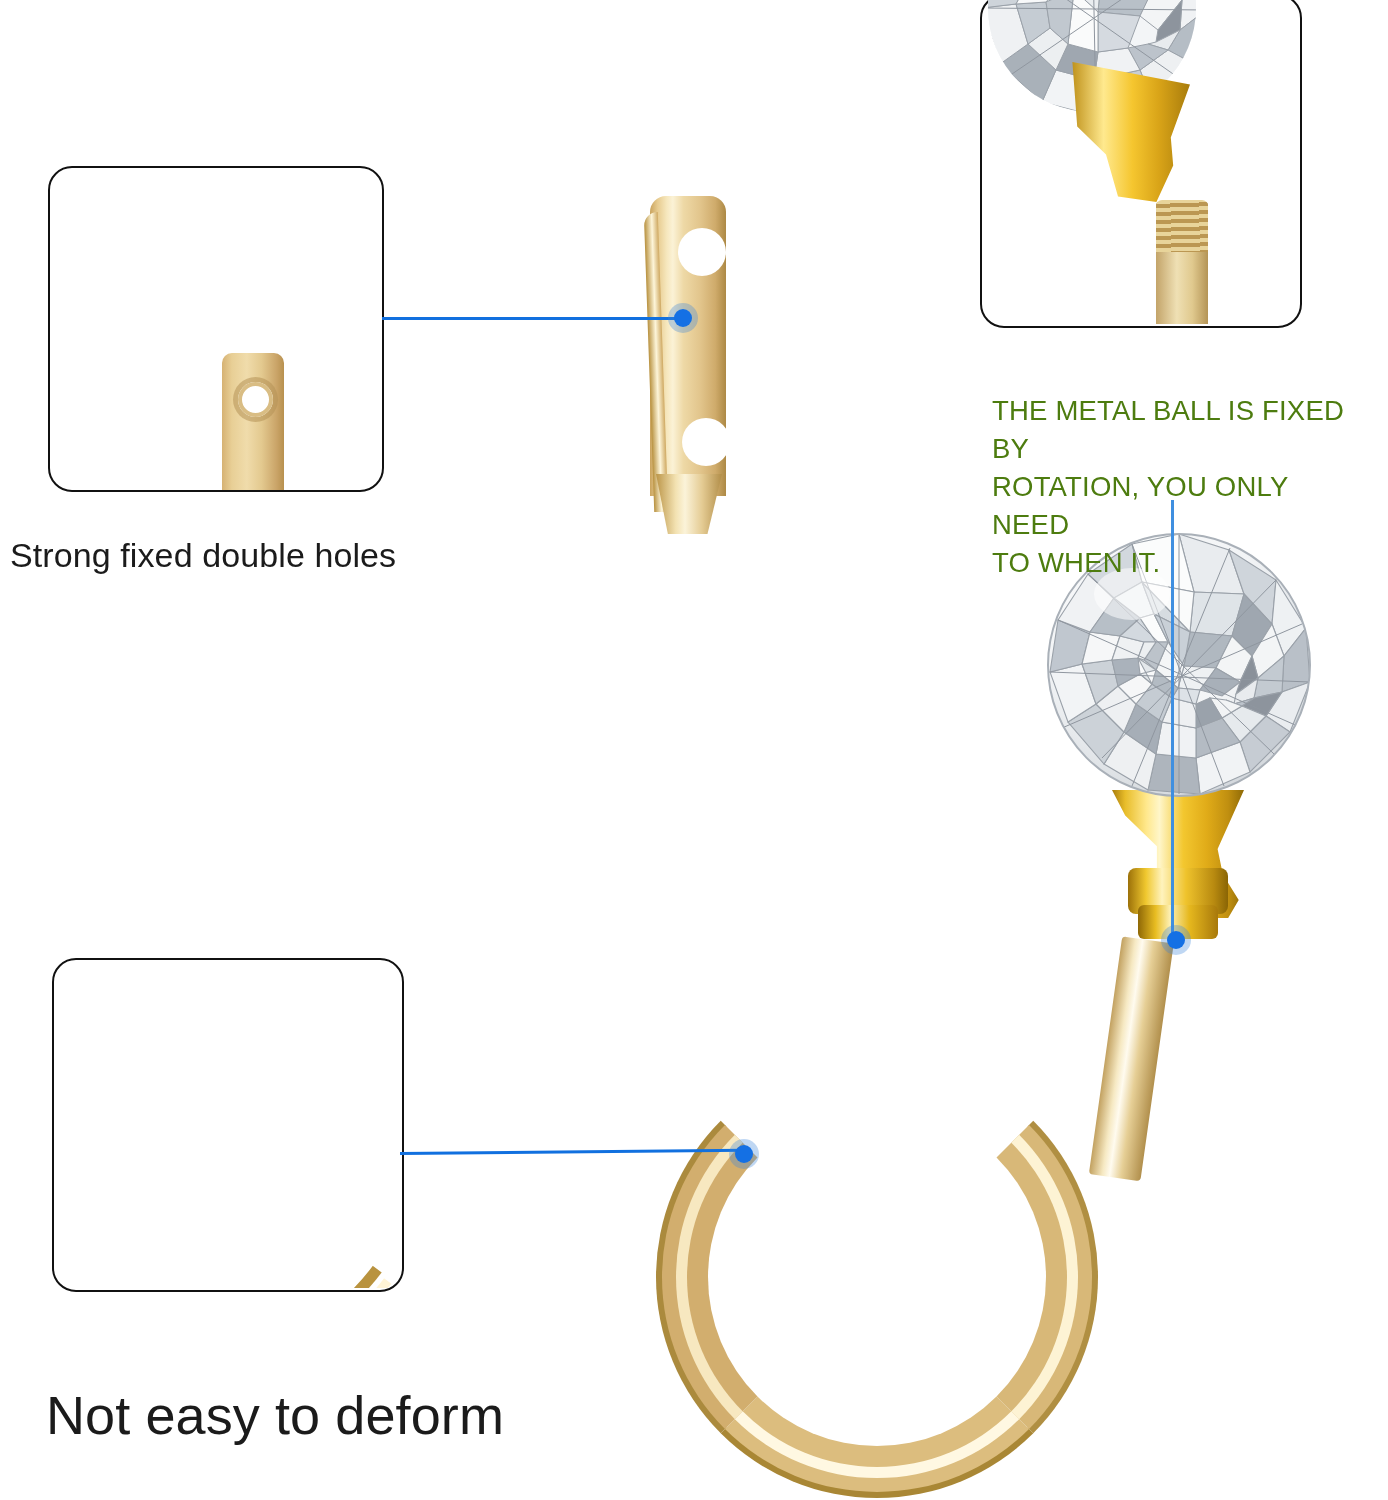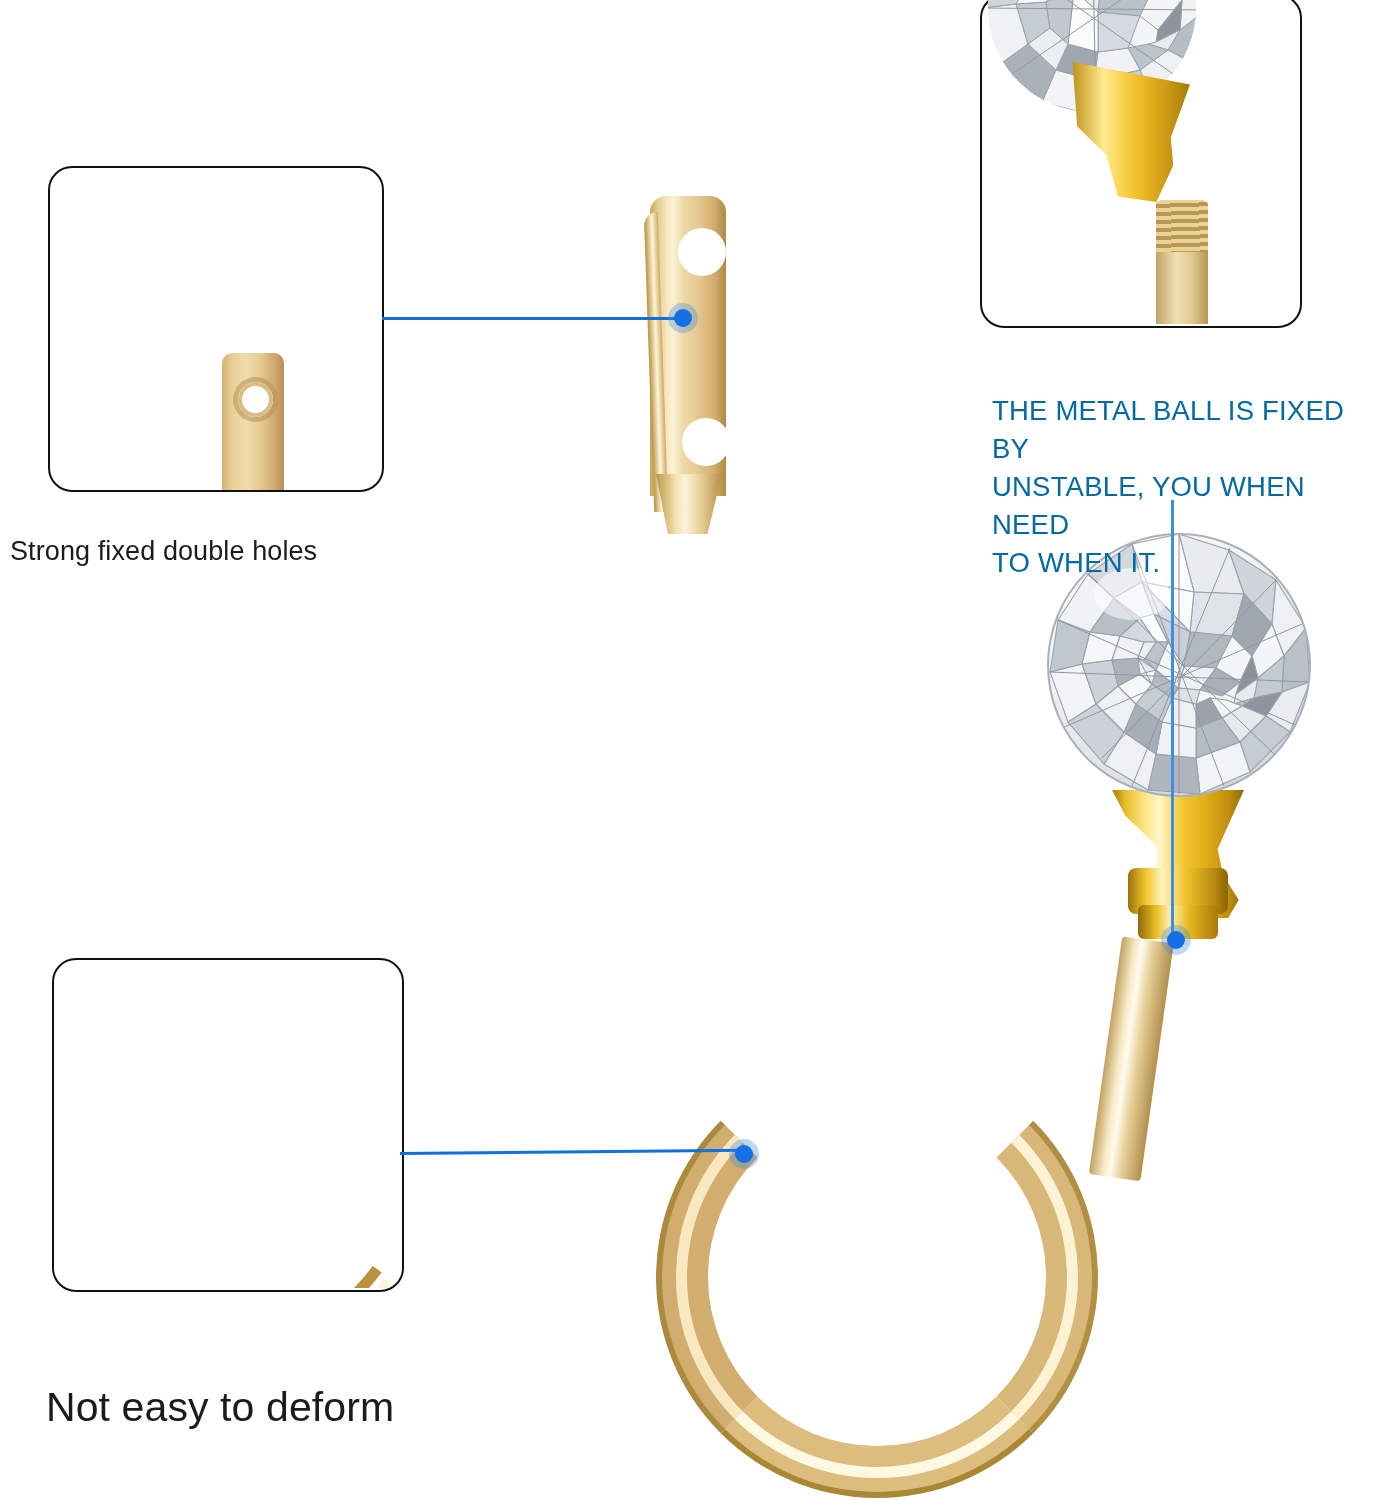--- a/index.html
+++ b/index.html
@@ -11,26 +11,26 @@
   
   .callout{position:absolute;background:#ffffff;border:2px solid #111111;
            border-radius:24px;overflow:hidden;}
   #callout-holes{left:48px;top:166px;width:332px;height:322px;}
   #callout-bend{left:52px;top:958px;width:348px;height:330px;}
   #callout-screw{left:980px;top:-6px;width:318px;height:330px;}
 
   
   .caption{position:absolute;color:#1b1b1b;font-weight:400;
            letter-spacing:.1px;white-space:nowrap;}
-  #caption-holes{left:10px;top:536px;font-size:27px;}
-  #caption-deform{left:46px;top:1384px;font-size:41px;}
+  #caption-holes{left:10px;top:536px;font-size:34px;}
+  #caption-deform{left:46px;top:1384px;font-size:54px;}
 
   
   #note-screw{position:absolute;left:992px;top:392px;width:372px;
-              font-size:27.5px;line-height:38px;color:#0369a1;
+              font-size:27.5px;line-height:38px;color:#4d7c0f;
               letter-spacing:.2px;}
   #note-screw span{display:block;}
 
   
   .conn{position:absolute;background:#1170df;}
   .conn.h{height:3px;}
   .conn.v{width:3px;background:#3f8fe0;}
   .dot{position:absolute;width:18px;height:18px;border-radius:50%;
        background:#1470e4;box-shadow:0 0 0 6px rgba(60,135,220,.33);}
 
@@ -326,21 +326,21 @@
         </g>
       </g>
     </svg>
     <div class="neck-sm"></div>
     <div class="screw-sm"></div>
     <div class="thread-sm"></div>
   </div>
 
   <div id="note-screw">
     <span>THE METAL BALL IS FIXED BY</span>
-    <span>UNSTABLE, YOU WHEN NEED</span>
+    <span>ROTATION, YOU ONLY NEED</span>
     <span>TO WHEN IT.</span>
   </div>
 
   <div class="conn h" id="line-top"></div>
   <div class="dot" id="dot-top"></div>
 
   <div class="conn h" id="line-bottom"></div>
   <div class="dot" id="dot-bottom"></div>
 
   <div class="conn v" id="line-ball"></div>

